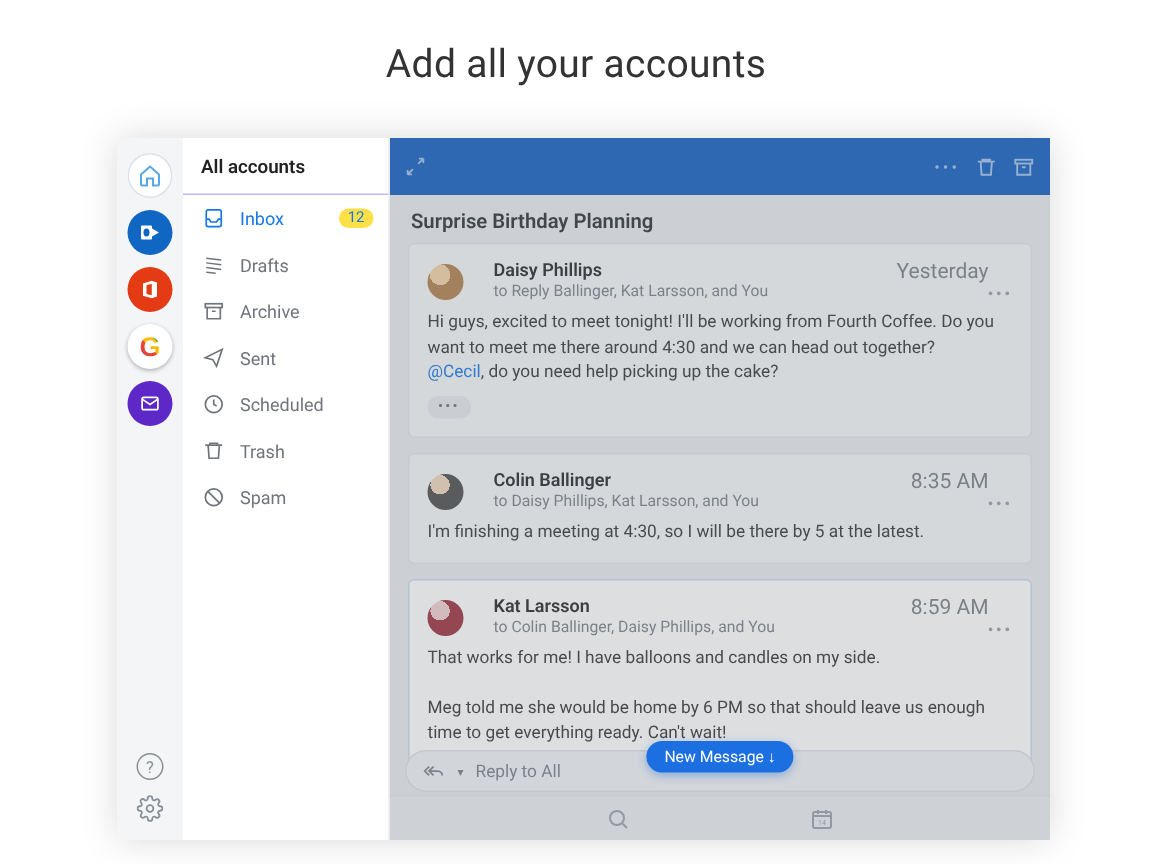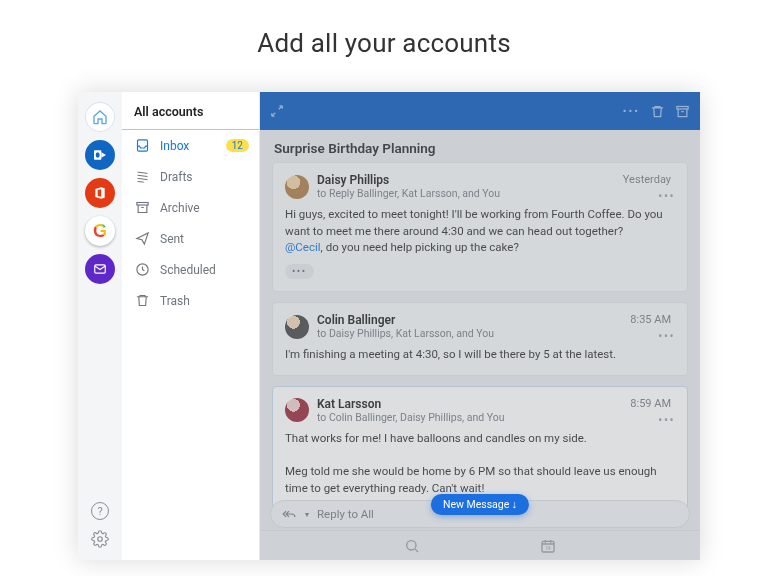--- a/index.html
+++ b/index.html
@@ -136,32 +136,32 @@
     margin-bottom:10px;
     font-size:11.5px;
     color:#333;
     position:relative;
   }
   .msg.highlight {
     background:#fff;
     border-color:#c9d9ef;
   }
   .msg .hdr {
-    display:flex; align-items:center; gap:8px; margin-bottom:6px;
+    display:flex; align-items:flex-end; gap:20px; margin-bottom:6px;
   }
   .avatar {
     width:24px;height:24px;border-radius:50%;
     background:#b85; flex:none;
   }
   .av-daisy{ background: radial-gradient(circle at 35% 30%, #f3d2a6 0 30%, #b07e48 30% 100%);}
   .av-colin{ background: radial-gradient(circle at 35% 30%, #f1d6bc 0 28%, #4a4a4a 28% 100%);}
   .av-kat  { background: radial-gradient(circle at 35% 30%, #f0cfce 0 28%, #9c2f3c 28% 100%);}
   .msg .from { font-weight:600; font-size:12px; color:#222; }
   .msg .to   { color:#7a7f86; font-size:10.5px; }
-  .msg .time { position:absolute; top:10px; right:16px; color:#7a7f86; font-size:11px; }
+  .msg .time { position:absolute; top:10px; right:28px; color:#7a7f86; font-size:14px; }
   .msg .dots { position:absolute; top:26px; right:12px; color:#9aa0a6; font-size:12px; letter-spacing:1.5px; cursor:pointer;}
   .msg .body { line-height:1.45; color:#333; }
   .msg .mention { color:#1677e5; }
   .msg .collapse {
     display:inline-block; margin-top:8px;
     background:#e6e8ea; color:#6b7075;
     font-size:10px; padding:2px 7px; border-radius:9px;
     letter-spacing:1.5px;
   }
   .pill-newmsg {
@@ -284,20 +284,29 @@
           </span>
           <span>Scheduled</span>
         </div>
         <div class="nav-item">
           <span class="micon">
             <svg width="15" height="15" viewBox="0 0 24 24" fill="none" stroke="currentColor" stroke-width="1.8">
               <path d="M3 6h18M8 6V4h8v2M6 6l1 14h10l1-14"></path>
             </svg>
           </span>
           <span>Trash</span>
+        </div>
+        <div class="nav-item">
+          <span class="micon">
+            <svg width="15" height="15" viewBox="0 0 24 24" fill="none" stroke="currentColor" stroke-width="1.8">
+              <circle cx="12" cy="12" r="9"></circle>
+              <path d="M6 6l12 12"></path>
+            </svg>
+          </span>
+          <span>Spam</span>
         </div>
       </div>
   </div>
 
   <div class="main">
     <div class="topbar">
       <span class="tb-icon">
         <svg width="14" height="14" viewBox="0 0 24 24" fill="none" stroke="#bcd3f2" stroke-width="2">
             <path d="M9 15l-6 6m0 0h5m-5 0v-5M15 9l6-6m0 0h-5m5 0v5"></path>
           </svg>

